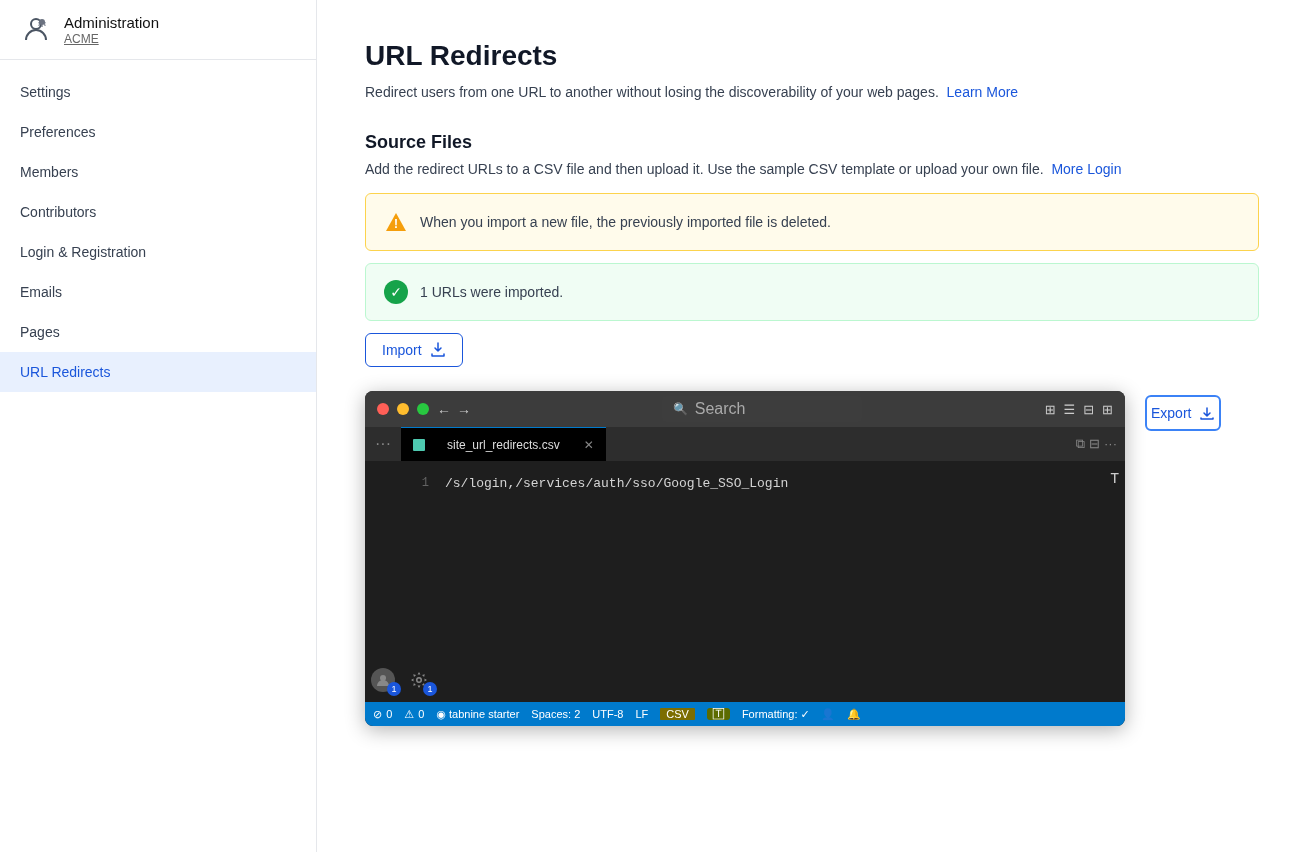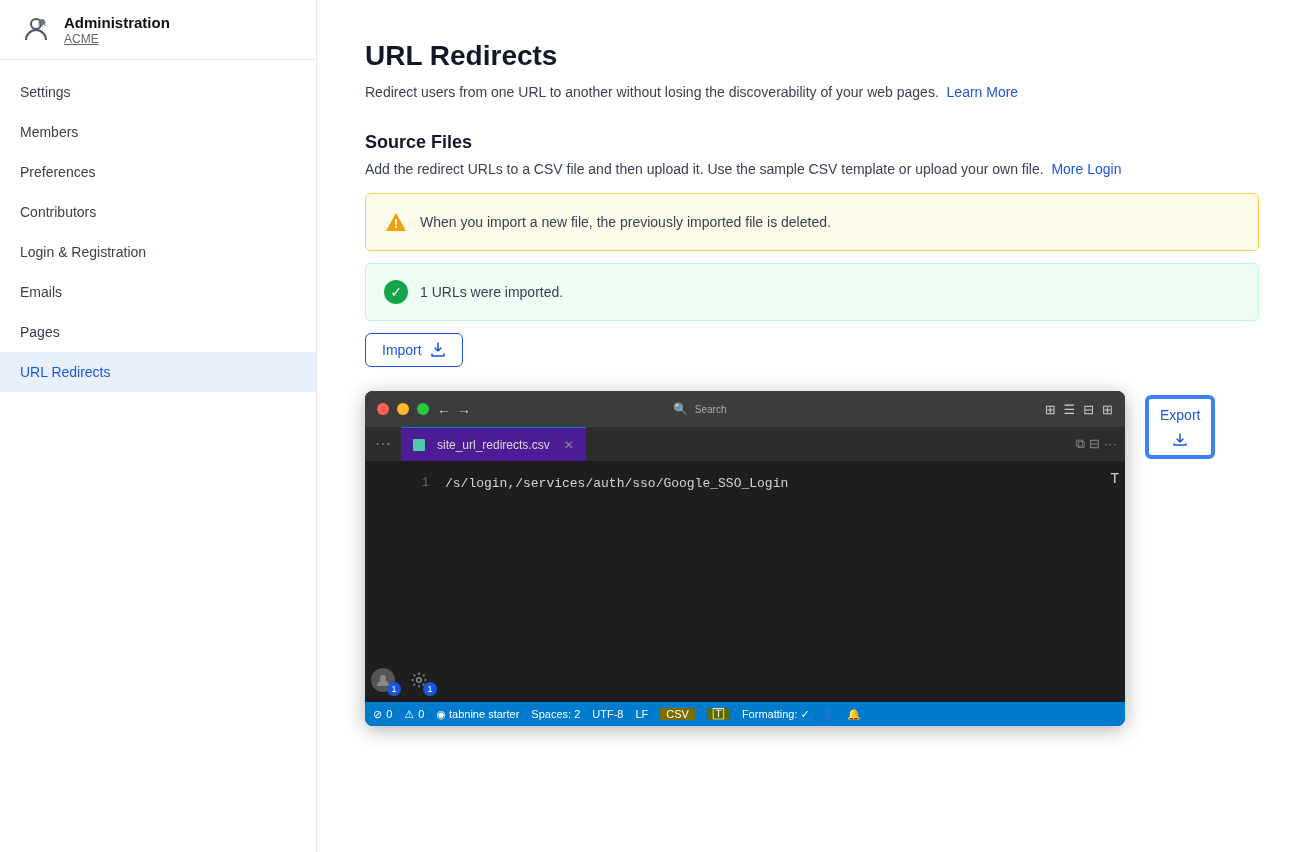--- a/index.html
+++ b/index.html
@@ -26,21 +26,21 @@
     .sidebar-header-icon {
       width: 32px;
       height: 32px;
       display: flex;
       align-items: center;
       justify-content: center;
     }
     .sidebar-header-text {}
     .sidebar-header-title {
       font-size: 15px;
-      font-weight: 700;
+      font-weight: 400;
       color: #111;
       line-height: 1.2;
     }
     .sidebar-header-subtitle {
       font-size: 12px;
       color: #666;
       text-decoration: underline;
     }
     .sidebar-nav {
       padding: 12px 0;
@@ -151,28 +151,27 @@
       color: #1a56db;
       font-size: 14px;
       cursor: pointer;
       margin-bottom: 24px;
     }
 
     .btn-export {
       display: inline-flex;
       align-items: center;
       gap: 8px;
-      padding: 8px 11px;
-      border: 4px solid #3b82f6;
+      padding: 8px 4px;
+      border: 2px solid #3b82f6;
       border-radius: 6px;
       background: #fff;
       color: #1a56db;
       font-size: 14px;
       cursor: pointer;
-      flex-direction: column;
     }
 
     
     .editor-container {
       position: relative;
       display: flex;
       gap: 20px;
       align-items: flex-start;
     }
     .editor-window {
@@ -209,21 +208,21 @@
       background: #3d3d3d;
       border-radius: 4px;
       padding: 4px 12px;
       display: flex;
       align-items: center;
       gap: 6px;
       width: 200px;
     }
     .editor-search-text {
       color: #aaa;
-      font-size: 10px;
+      font-size: 16px;
     }
 
     .editor-titlebar-nav {
       display: flex;
       gap: 6px;
       margin-right: 8px;
     }
     .editor-nav-btn {
       color: #ccc;
       font-size: 14px;
@@ -246,24 +245,24 @@
       border-bottom: 1px solid #1e1e1e;
     }
     .editor-tab-dots {
       padding: 0 10px;
       color: #888;
       font-size: 16px;
     }
     .editor-tab {
       display: flex;
       align-items: center;
-      gap: 12px;
+      gap: 22px;
       padding: 0 12px;
       height: 100%;
-      background: #4c1d95;
+      background: #000000;
       border-top: 1px solid #007acc;
       font-size: 12px;
       color: #ddd;
     }
     .tab-csv-icon {
       width: 12px;
       height: 12px;
       background: #4ec9b0;
       border-radius: 1px;
     }
@@ -397,22 +396,22 @@
         <path d="M20 9v2M18 7.5l-1.5-1M22 7.5l1.5-1M18 8.5l-1.5 1M22 8.5l1.5 1" stroke="#6b7280" stroke-width="1.2"></path>
       </svg>
     </div>
     <div class="sidebar-header-text">
       <div class="sidebar-header-title">Administration</div>
       <div class="sidebar-header-subtitle">ACME</div>
     </div>
   </div>
   <nav class="sidebar-nav">
     <div class="sidebar-item">Settings</div>
+    <div class="sidebar-item">Preferences</div>
     <div class="sidebar-item">Members</div>
-    <div class="sidebar-item">Preferences</div>
     <div class="sidebar-item">Contributors</div>
     <div class="sidebar-item">Login &amp; Registration</div>
     <div class="sidebar-item">Emails</div>
     <div class="sidebar-item">Pages</div>
     <div class="sidebar-item active">URL Redirects</div>
   </nav>
 </div>
 
 <div class="main">
   <h1 class="page-title">URL Redirects</h1>

